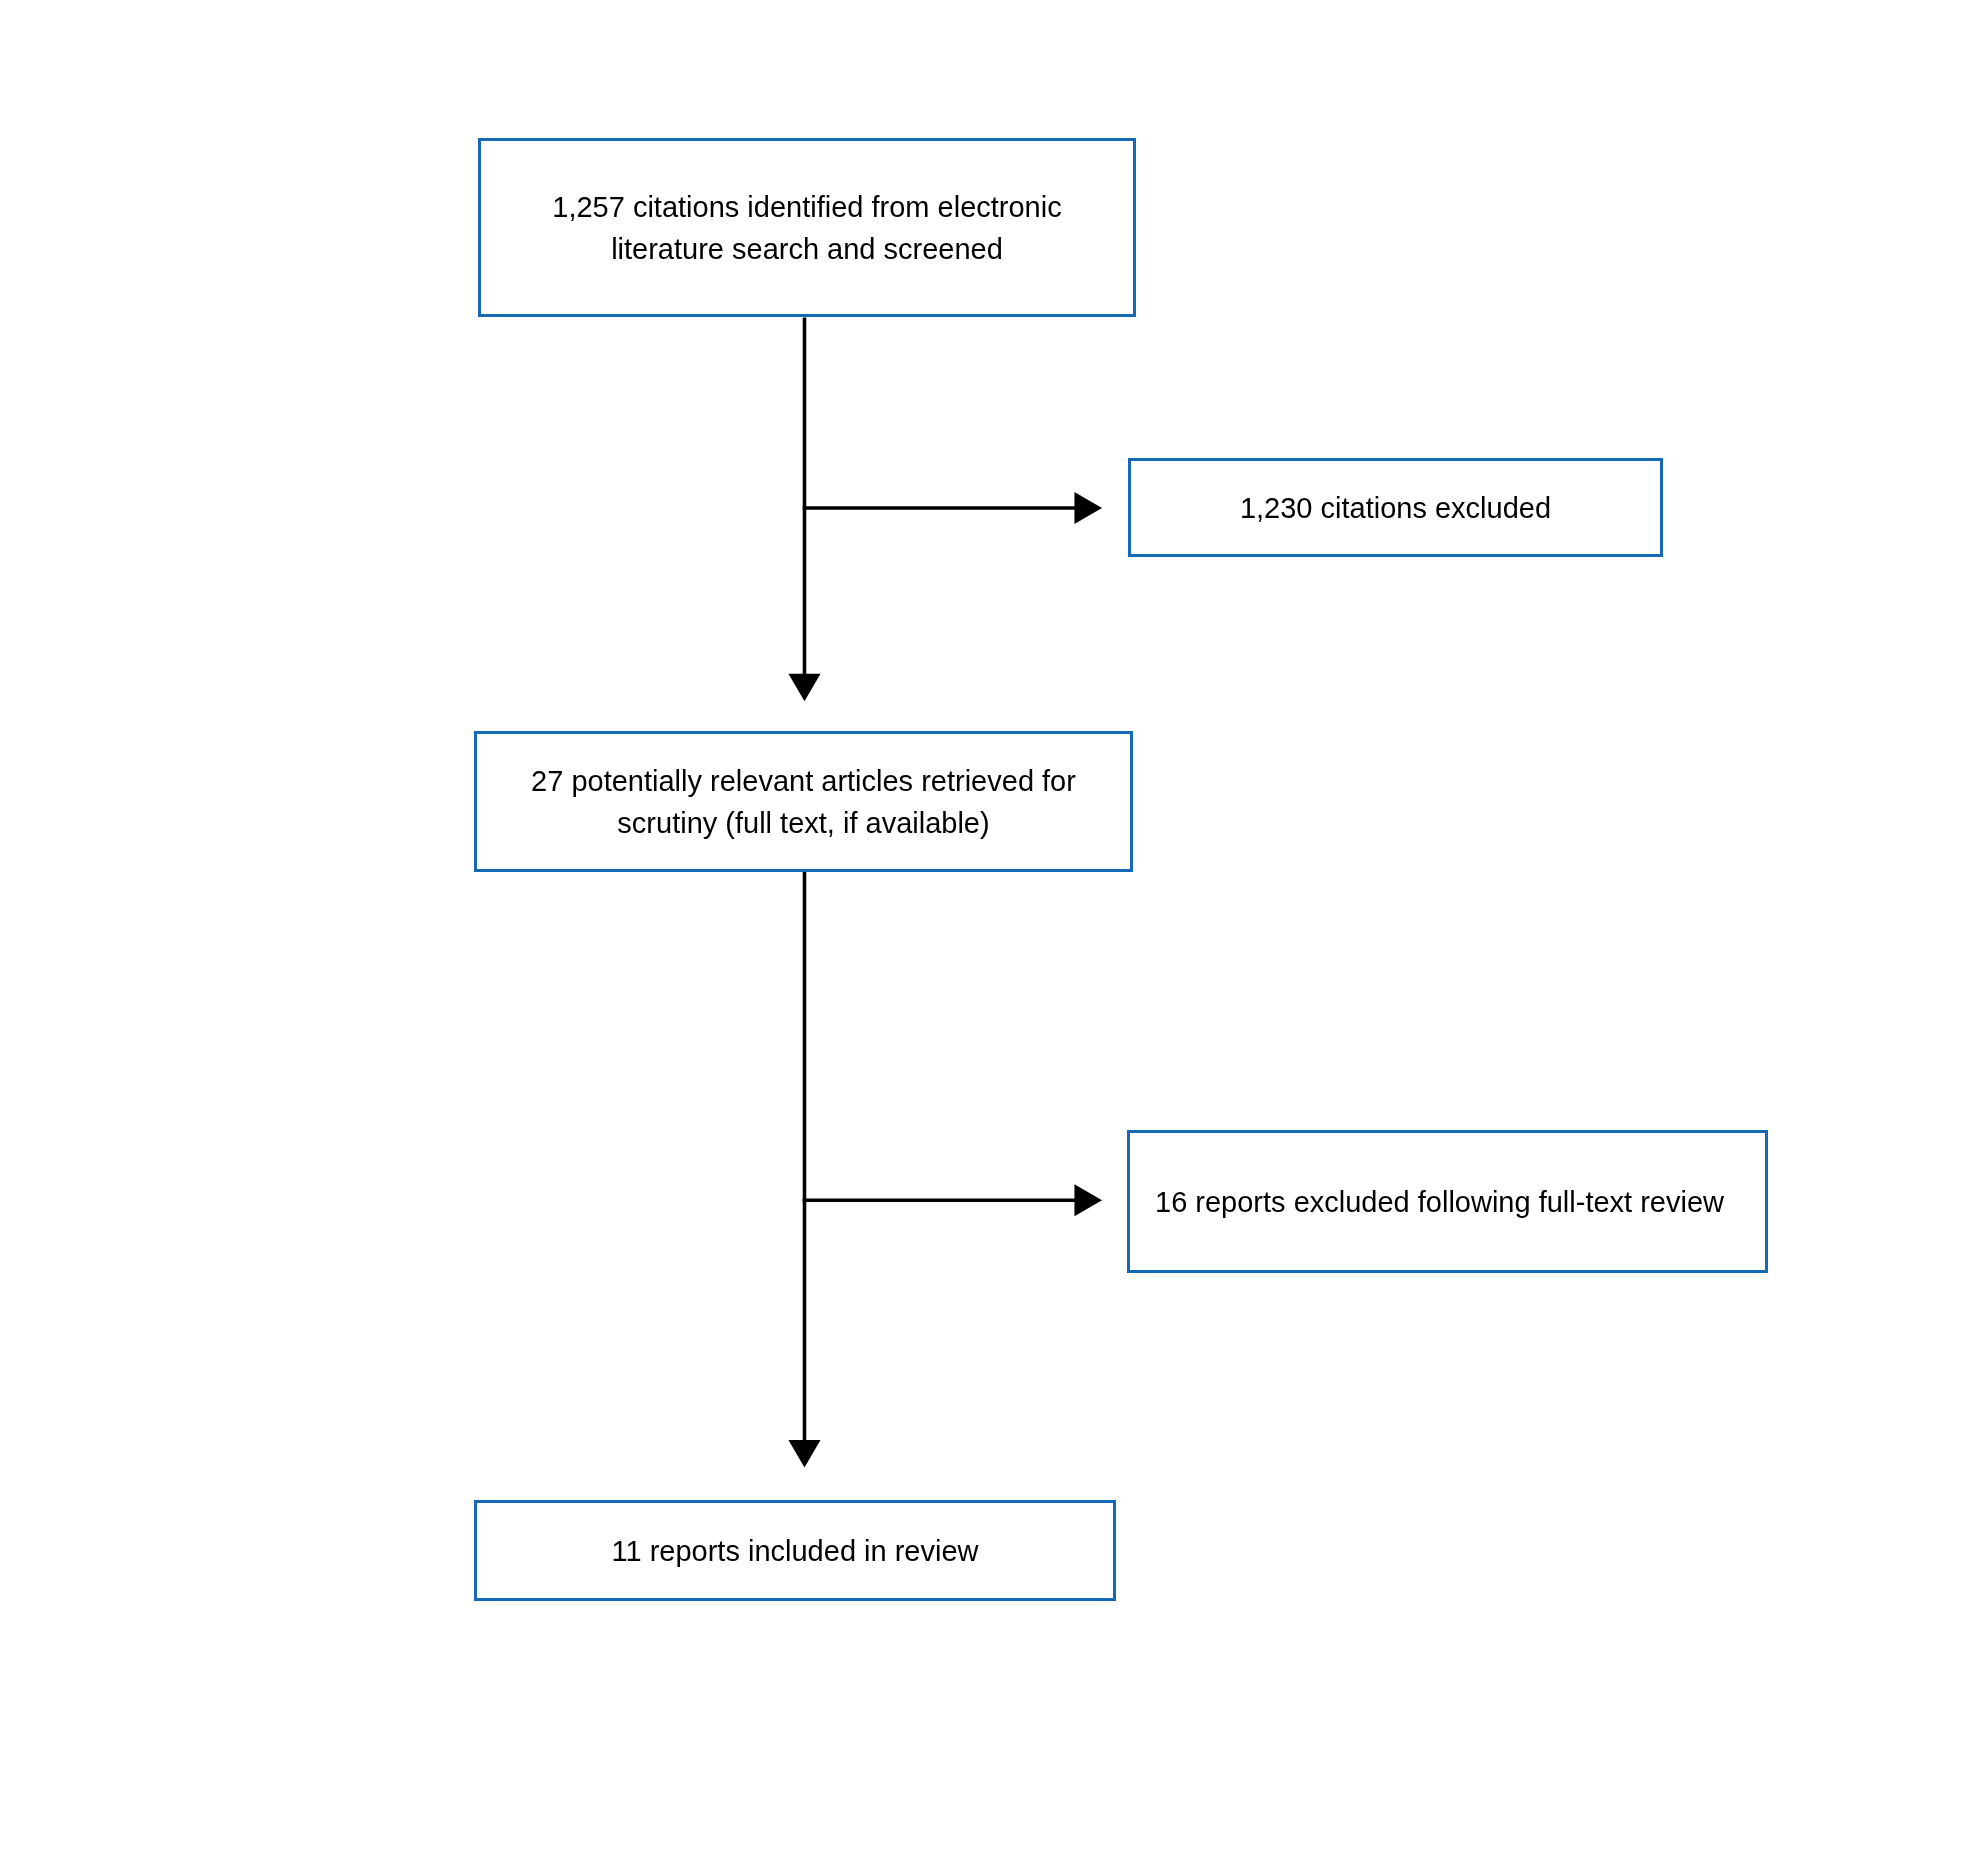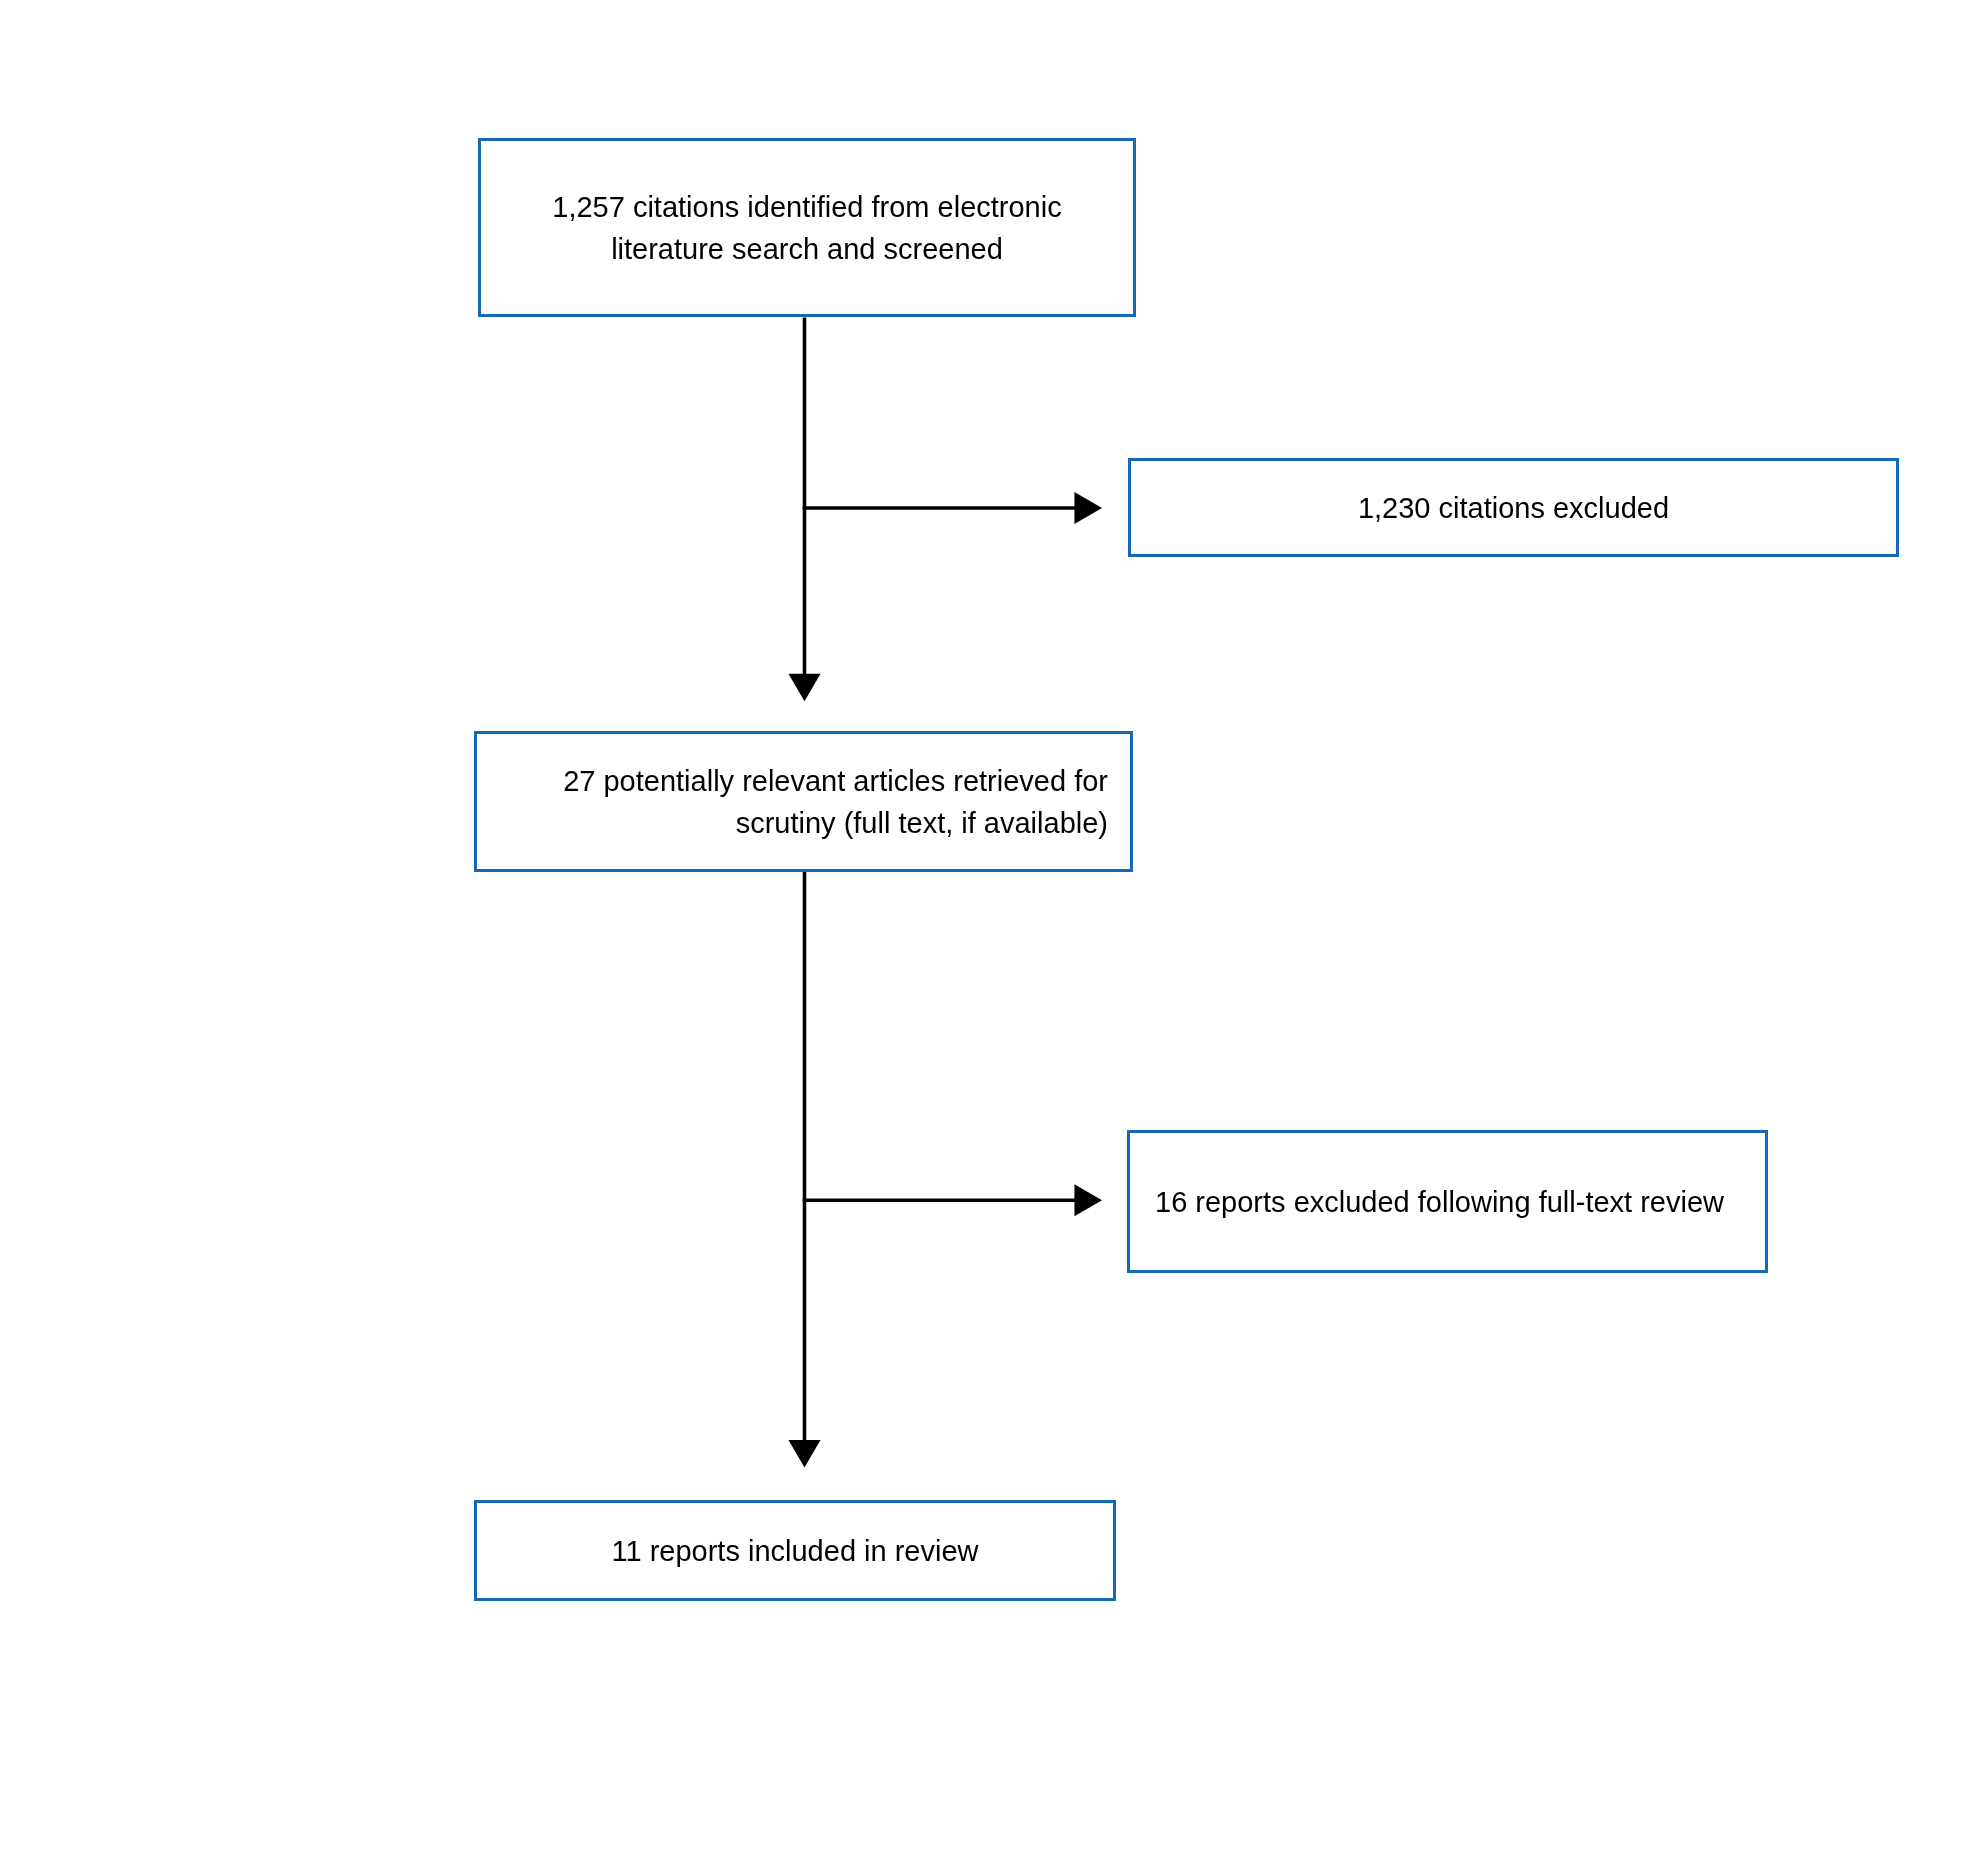--- a/index.html
+++ b/index.html
@@ -41,28 +41,27 @@
   }
   .node .label { display: block; width: 100%; }
 
   .node-identified {
     left: 478px; top: 138px;
     width: 658px; height: 179px;
     padding: 0 53px;
   }
   .node-citations-excluded {
     left: 1128px; top: 458px;
-    width: 771px; height: 99px;
+    width: 535px; height: 99px;
     padding: 15px 18px;
   }
   .node-retrieved {
     left: 474px; top: 731px;
     width: 659px; height: 141px;
     padding: 0 22px;
-    text-align: right;
   }
   .node-reports-excluded {
     left: 1127px; top: 1130px;
     width: 641px; height: 143px;
     padding: 0 13.4px 0 25px;
     text-align: left;
     justify-content: flex-start;
   }
   .node-included {
     left: 474px; top: 1500px;

